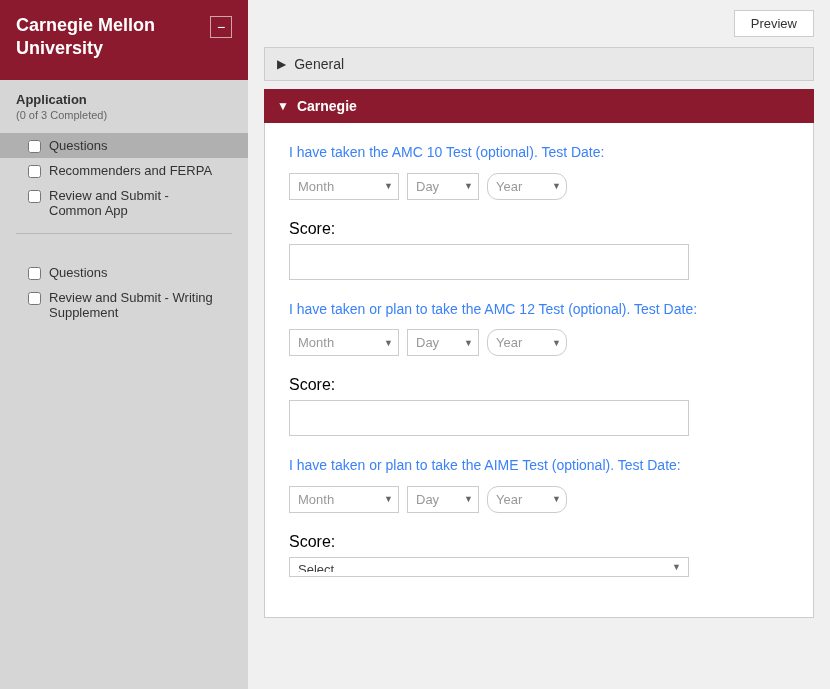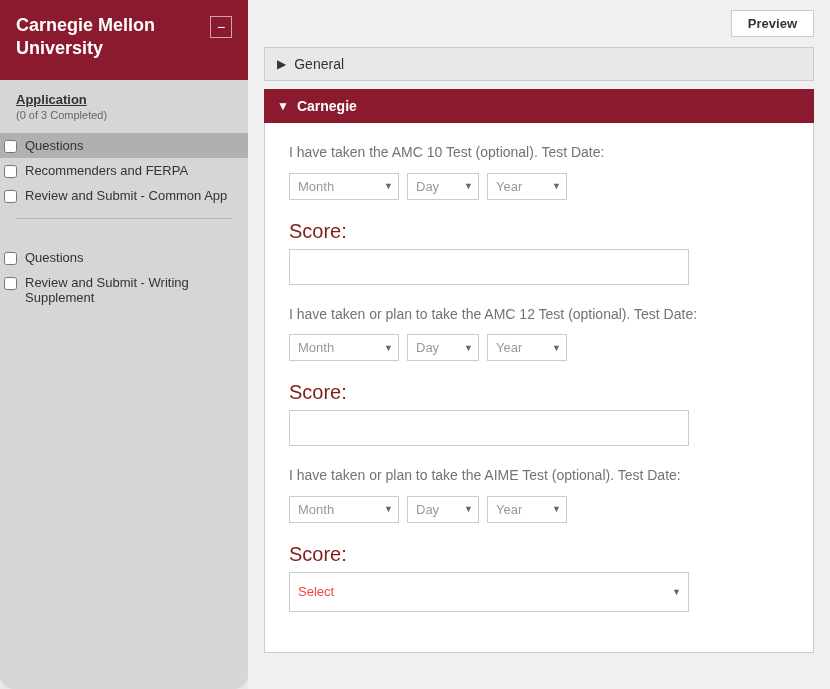--- a/index.html
+++ b/index.html
@@ -14,21 +14,20 @@
     }
 
     
     .sidebar {
       width: 248px;
       min-width: 248px;
       background: #d6d6d6;
       display: flex;
       flex-direction: column;
       height: 100%;
-      border-radius: 14px;
     }
 
     .sidebar-header {
       background: #8b1a2e;
       color: white;
       padding: 14px 16px;
       display: flex;
       justify-content: space-between;
       align-items: flex-start;
       min-height: 80px;
@@ -57,33 +56,32 @@
 
     .sidebar-section {
       padding: 12px 16px 4px 16px;
     }
 
     .sidebar-section-title {
       font-weight: bold;
       font-size: 13px;
       color: #333;
       margin-bottom: 2px;
-      text-decoration: underline;
     }
 
     .sidebar-section-subtitle {
       font-size: 11px;
       color: #666;
       margin-bottom: 8px;
     }
 
     .sidebar-item {
       display: flex;
       align-items: flex-start;
-      padding: 5px 4px;
+      padding: 5px 28px;
       cursor: pointer;
       font-size: 13px;
       color: #333;
       gap: 8px;
     }
 
     .sidebar-item.active {
       background: #b0b0b0;
     }
 
@@ -115,21 +113,20 @@
       background: #f0f0f0;
     }
 
     .preview-btn {
       background: white;
       border: 1px solid #ccc;
       padding: 5px 16px;
       font-size: 13px;
       cursor: pointer;
       color: #333;
-      font-weight: bold;
     }
 
     
     .accordion-section {
       margin: 0 16px 8px 16px;
     }
 
     .accordion-header {
       display: flex;
       align-items: center;
@@ -164,21 +161,21 @@
       padding: 20px 24px;
     }
 
     
     .form-question {
       margin-bottom: 20px;
     }
 
     .form-question-label {
       font-size: 14px;
-      color: #737373;
+      color: #3b82f6;
       margin-bottom: 10px;
       line-height: 1.4;
     }
 
     .date-row {
       display: flex;
       gap: 8px;
       align-items: flex-end;
     }
 
@@ -215,25 +212,26 @@
     }
 
     .select-day {
       width: 72px;
       padding-right: 22px;
     }
 
     .select-year {
       width: 80px;
       padding-right: 22px;
+      border-radius: 11px;
     }
 
     .score-label {
-      font-size: 20px;
-      color: #7f1d1d;
+      font-size: 16px;
+      color: #000000;
       margin-bottom: 6px;
     }
 
     .score-input {
       width: 100%;
       max-width: 400px;
       height: 36px;
       border: 1px solid #ccc;
       padding: 4px 8px;
       font-size: 13px;
@@ -252,26 +250,26 @@
       color: #666;
       position: absolute;
       right: 8px;
       top: 50%;
       transform: translateY(-50%);
       pointer-events: none;
     }
 
     .score-select {
       width: 100%;
-      height: 40px;
+      height: 20px;
       border: 1px solid #ccc;
       background: white;
       padding: 4px 8px;
       font-size: 13px;
-      color: #ef4444;
+      color: #404040;
       cursor: pointer;
       appearance: none;
       -webkit-appearance: none;
     }
   </style>
 </head>
 <body>
 
 <div class="sidebar">
   <div class="sidebar-header">

